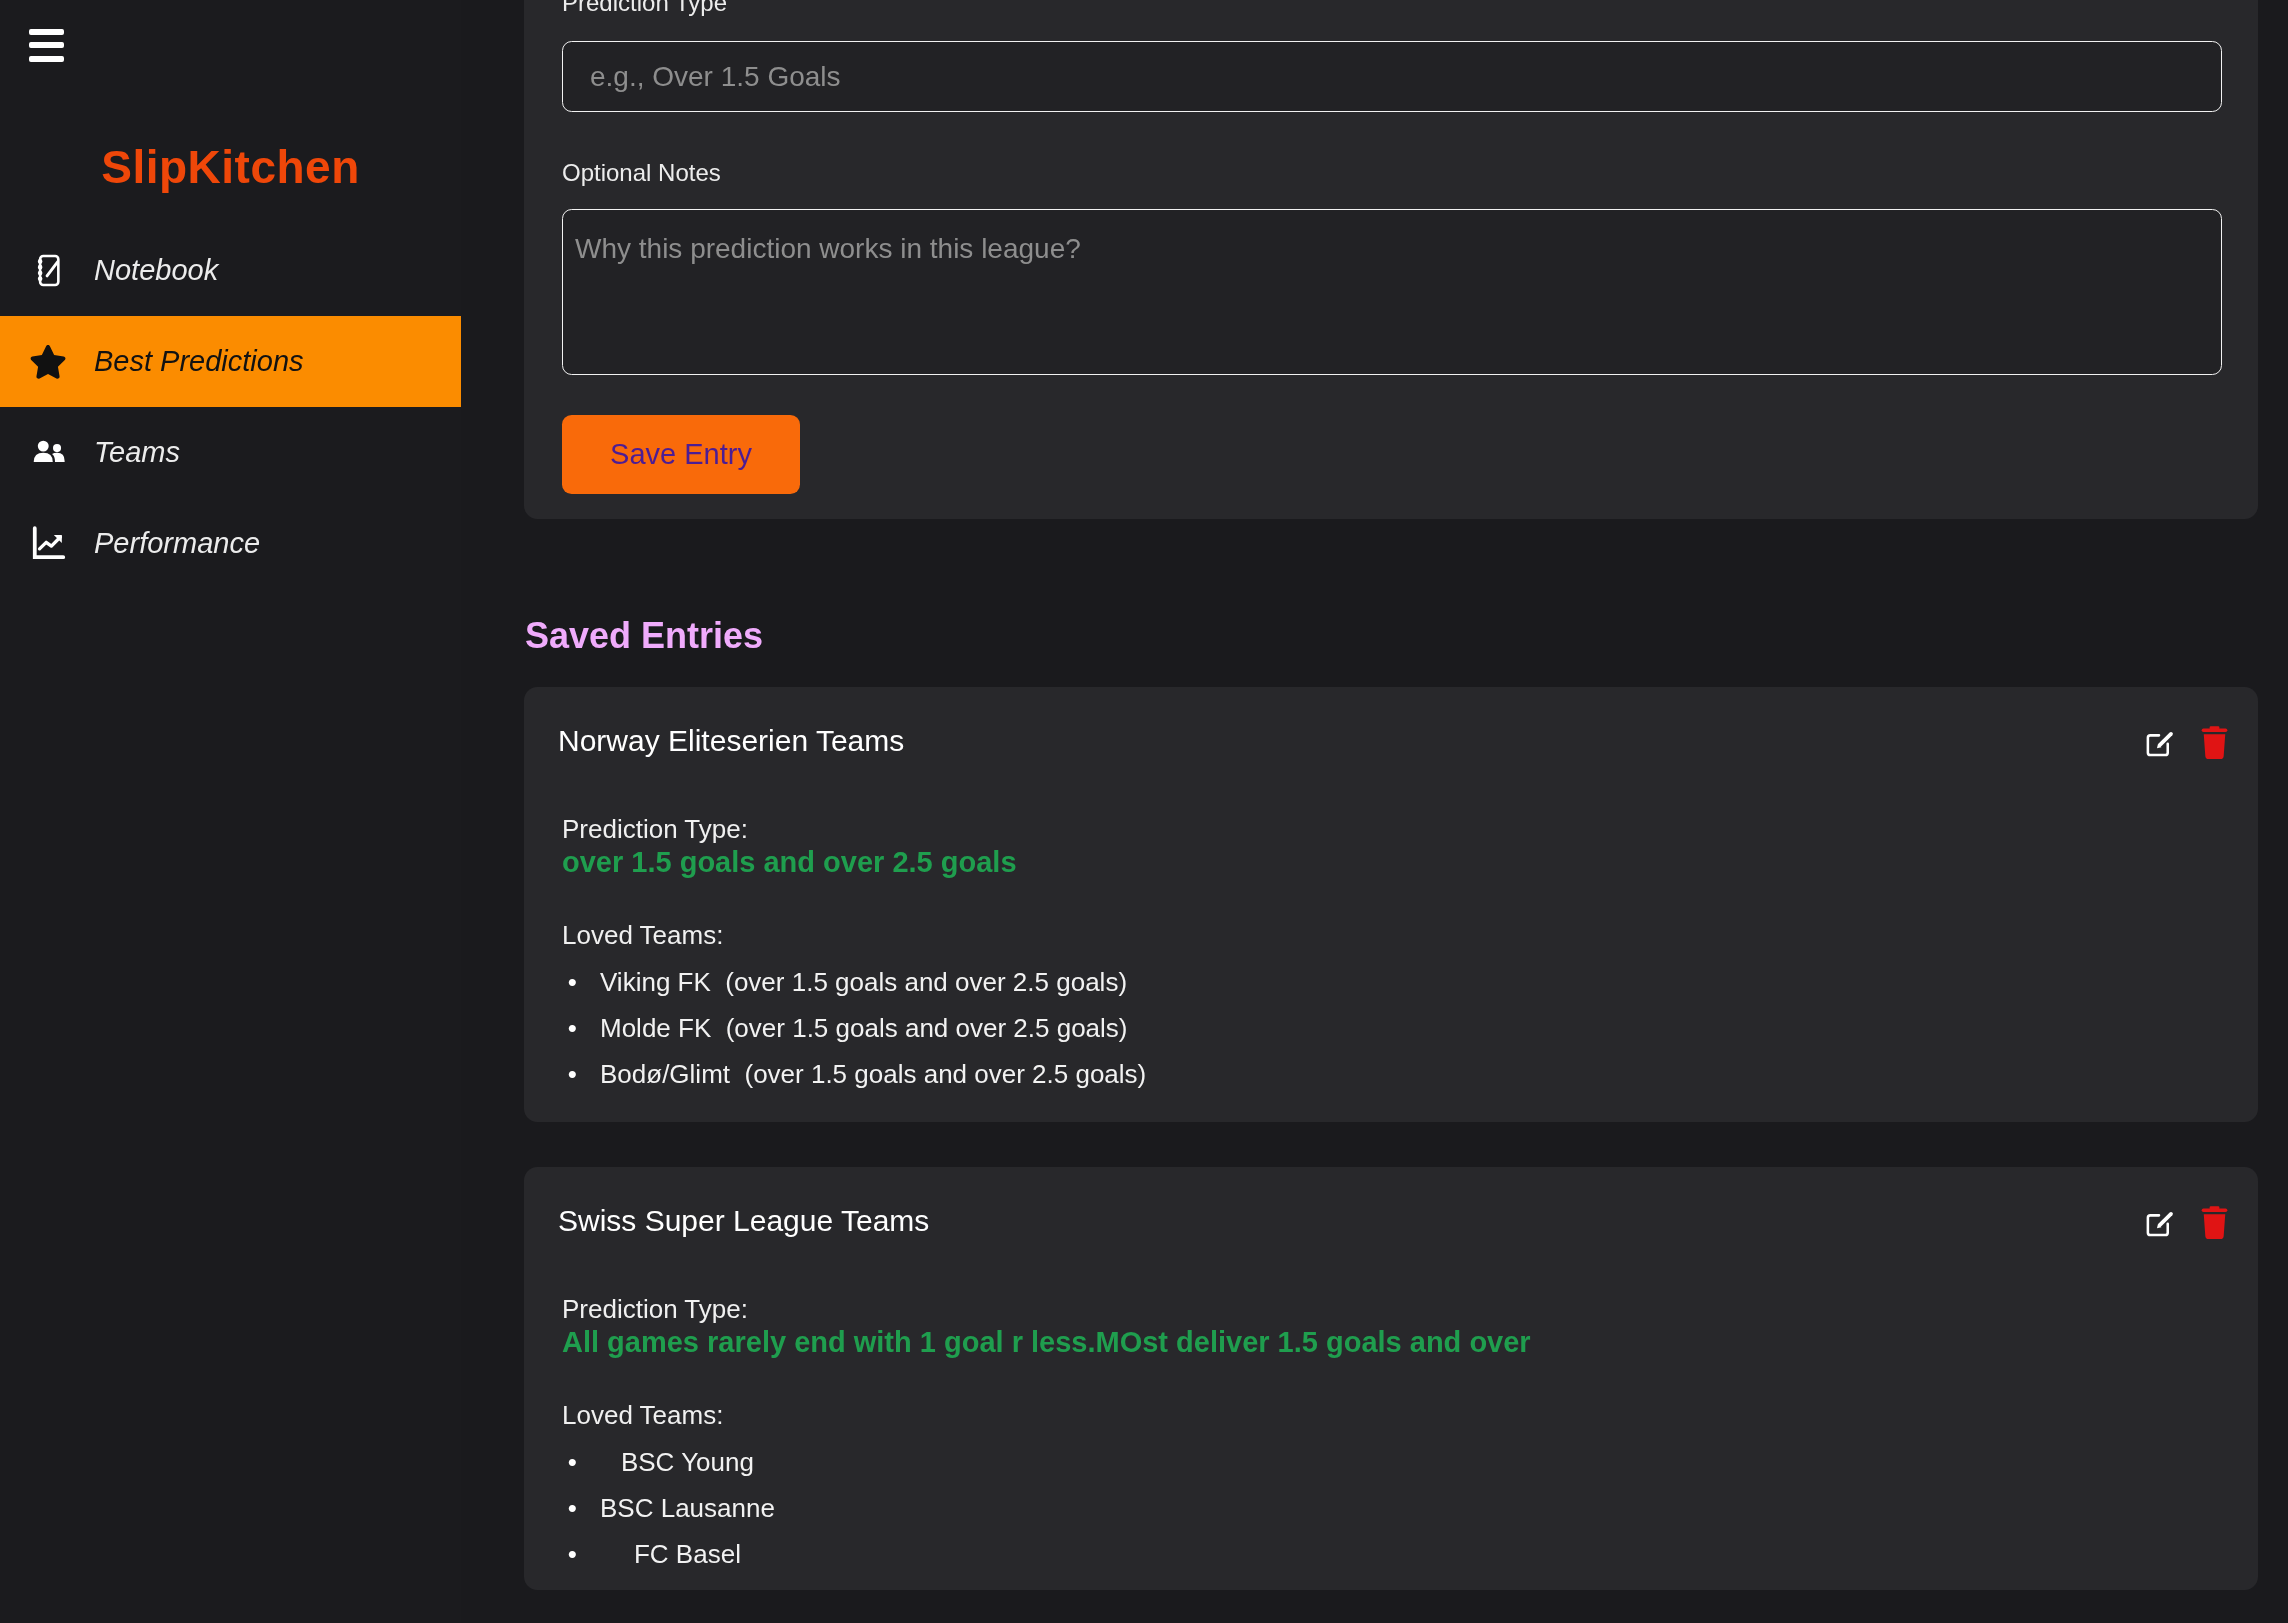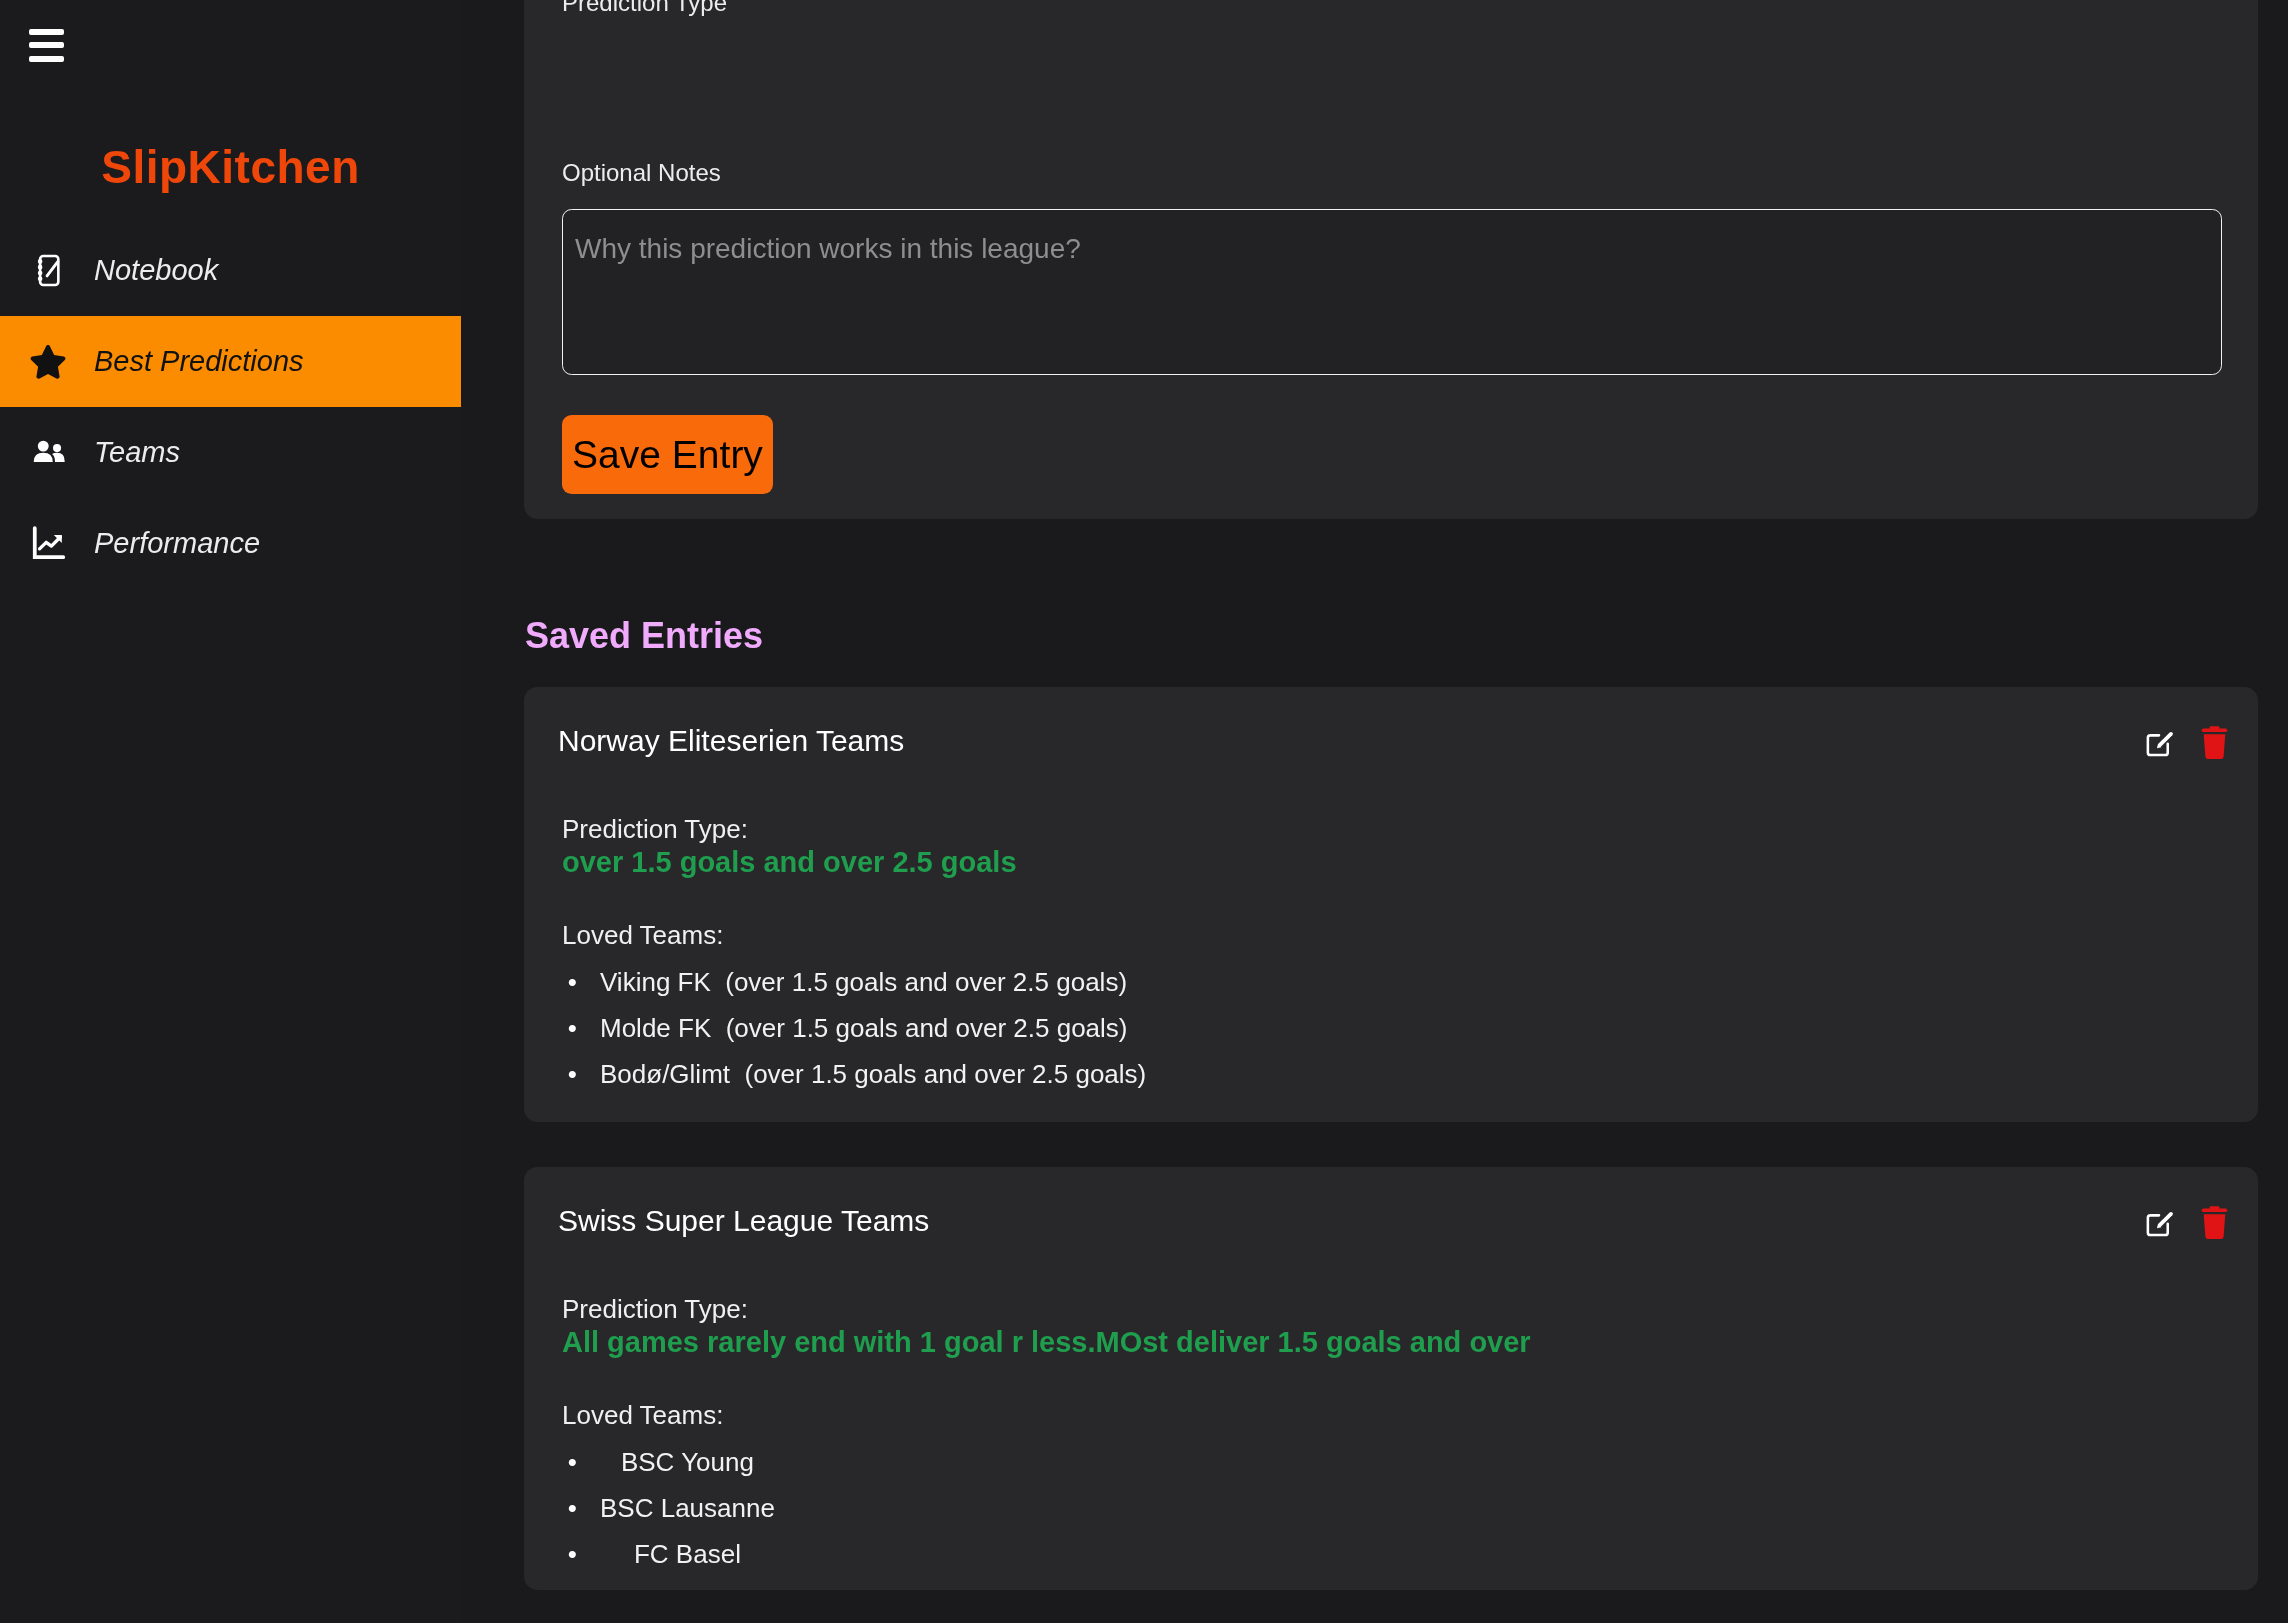--- a/index.html
+++ b/index.html
@@ -53,22 +53,22 @@
   .text-input, .text-area {
     position:absolute; left:38px; width:1660px;
     background:#222225; border:1.9px solid #f2f2f2; border-radius:9.6px;
     color:#e8e8e8; font-size:28px; font-family:"Liberation Sans", sans-serif;
   }
   .text-input { top:108px; height:71px; padding:0 27px; }
   .text-area  { top:276px; height:166px; padding:23px 12px; resize:none; }
   .text-input::placeholder, .text-area::placeholder { color:#8e8e8e; opacity:1; }
 
   .save-btn {
-    position:absolute; left:38px; top:482px; width:211px; height:79px;
-    background:#f96a0a; color:#000000; font-size:39px;
+    position:absolute; left:38px; top:482px; width:238px; height:79px;
+    background:#f96a0a; color:#4c1d95; font-size:29px;
     font-family:"Liberation Sans", sans-serif;
     border:none; border-radius:9.6px; cursor:pointer;
   }
 
   .section-heading {
     position:absolute; left:525px; top:615px;
     font-size:36px; font-weight:bold; color:#f0abfc;
   }
 
   .card-1 { top:687px; height:435px; }
@@ -158,20 +158,21 @@
         </svg>
       </span>
       <span class="nav-label">Performance</span>
     </li>
 
   </ul>
 </aside>
 
 <section class="panel form-panel">
   <label class="field-label lbl-prediction">Prediction Type</label>
+  <input class="text-input" type="text" placeholder="e.g., Over 1.5 Goals" style="">
   <label class="field-label lbl-notes">Optional Notes</label>
   <textarea class="text-area" placeholder="Why this prediction works in this league?" style=""></textarea>
   <button class="save-btn">Save Entry</button>
 </section>
 
 <h2 class="section-heading">Saved Entries</h2>
 
 <section class="card card-1">
   <h3 class="card-title">Norway Eliteserien Teams</h3>
   <div class="card-actions">

